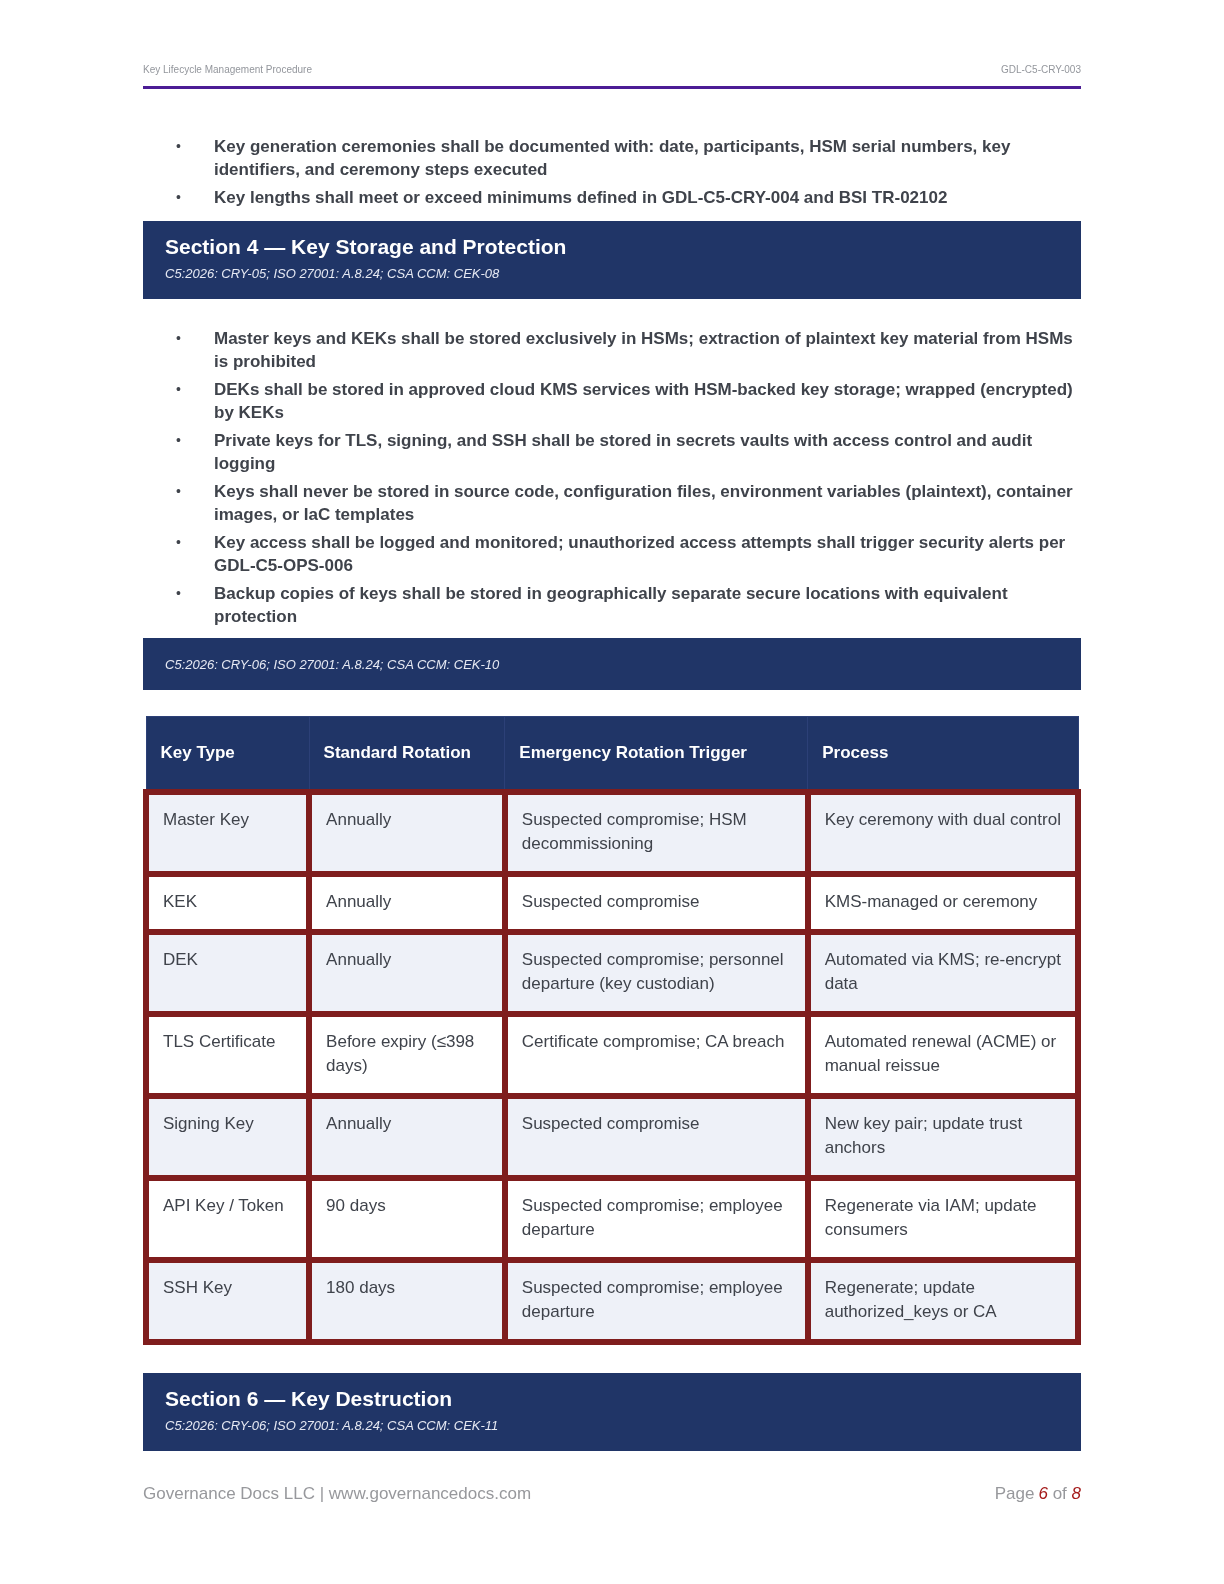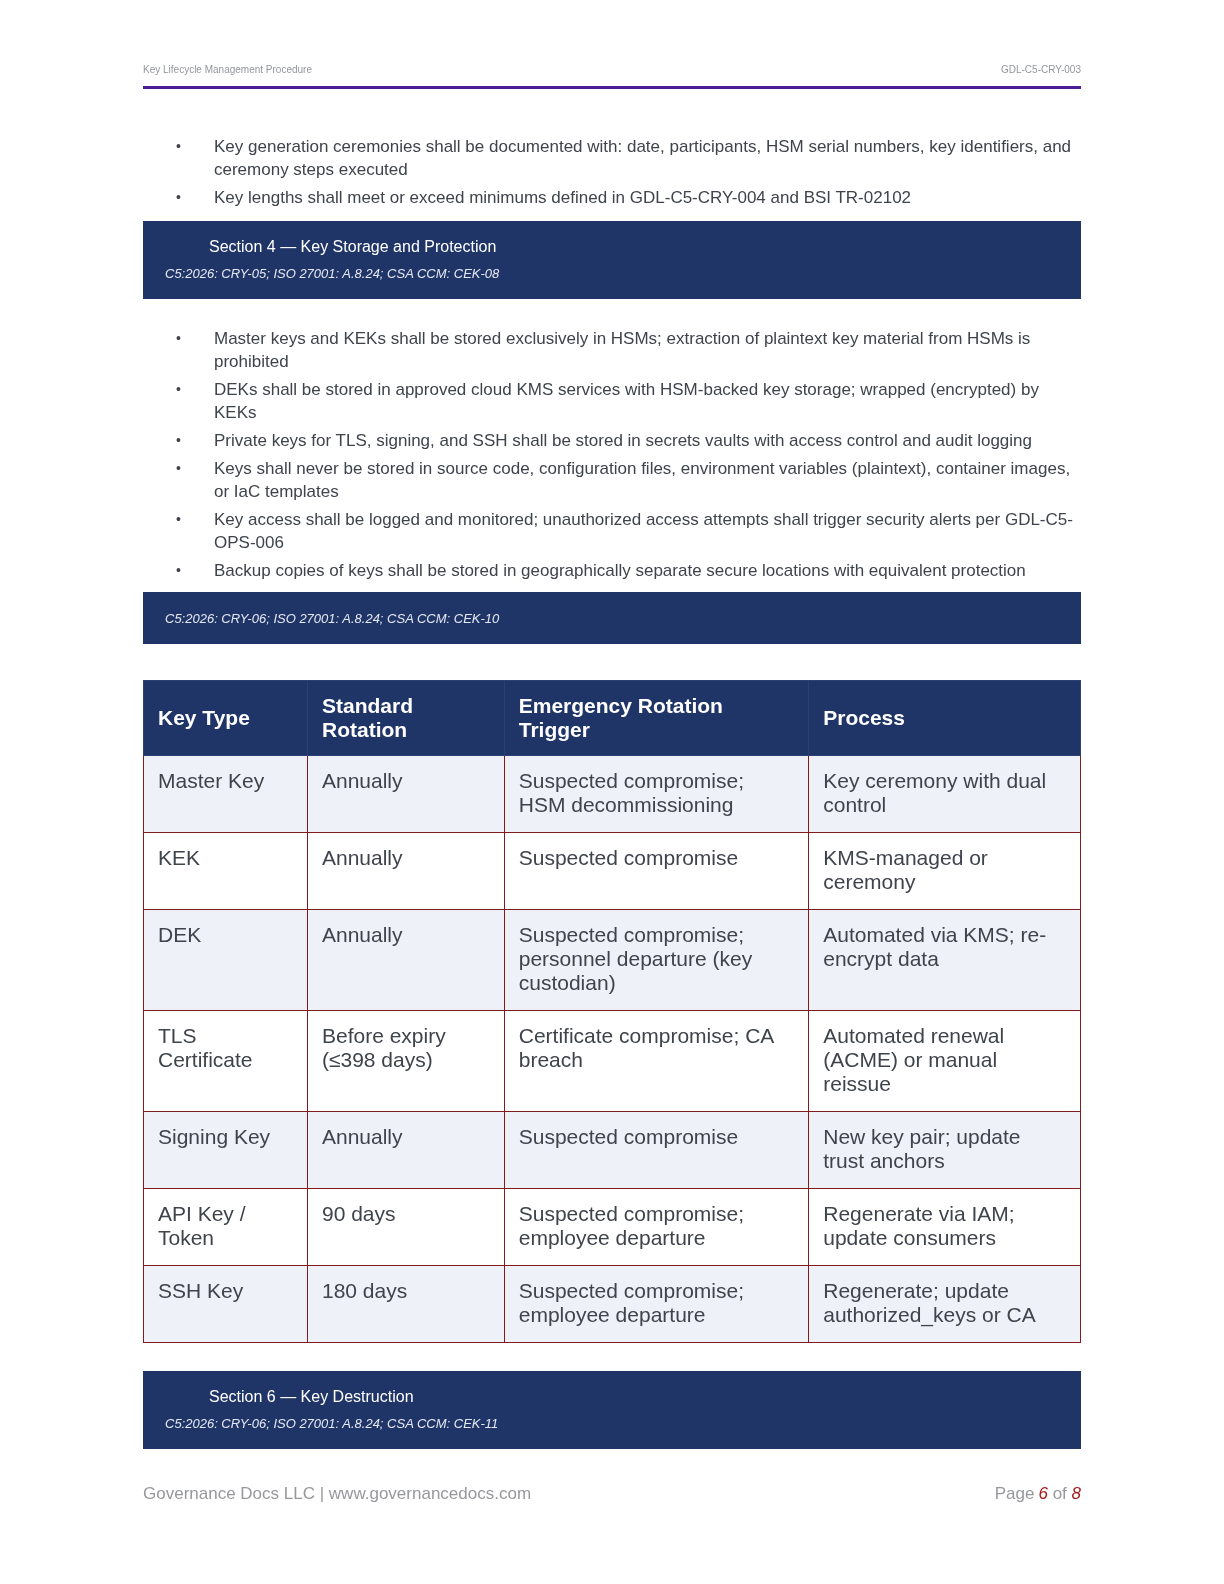--- a/index.html
+++ b/index.html
@@ -19,49 +19,49 @@
     display:flex;justify-content:space-between;align-items:flex-end;
     font-size:10px;color:#93969c;
     padding-bottom:11px;
     border-bottom:3px solid #4c1d95;
   }
   
   .bullets{margin-top:46px;}
   .bullets.tight{margin-top:28px;margin-bottom:8px;}
   .bullet{display:flex;font-size:17px;line-height:23px;margin-bottom:5px;}
   .bullet .dot{flex:0 0 71px;text-align:center;font-size:14px;color:#3f434b;}
-  .bullet .txt{flex:1;}
+  .bullet .txt{flex:1;font-weight:bold;}
   
   .banner{
     background:#203567;color:#ffffff;
     padding:13px 22px 14px 22px;
     margin-top:12px;
   }
-  .banner .title{font-size:16px;font-weight:normal;line-height:26px;margin-left:44px;}
+  .banner .title{font-size:21px;font-weight:bold;line-height:26px;}
   .banner .subtitle{font-size:13px;font-style:italic;color:#e6e9f3;line-height:22px;margin-top:3px;}
   .banner.after-list{margin-top:10px;}
   .banner.last{margin-top:28px;}
   
   table.rotation{
     width:100%;
     border-collapse:collapse;
-    margin-top:36px;
-    font-size:21px;line-height:24px;
+    margin-top:26px;
+    font-size:17px;line-height:24px;
   }
   table.rotation th{
     background:#203567;color:#ffffff;
     text-align:left;font-weight:bold;
     padding:13px 14px;
     border:1px solid #2c4077;
     vertical-align:middle;
     height:46px;
   }
   table.rotation td{
     padding:13px 14px 15px 14px;
-    border:1px solid #7f1d1d;
+    border:6px solid #7f1d1d;
     vertical-align:top;
     background:#ffffff;
   }
   table.rotation tr.shaded td{background:#eef1f8;}
   .col-keytype{width:17.5%;}
   .col-rotation{width:21%;}
   .col-trigger{width:32.5%;}
   .col-process{width:29%;}
   
   .doc-footer{

